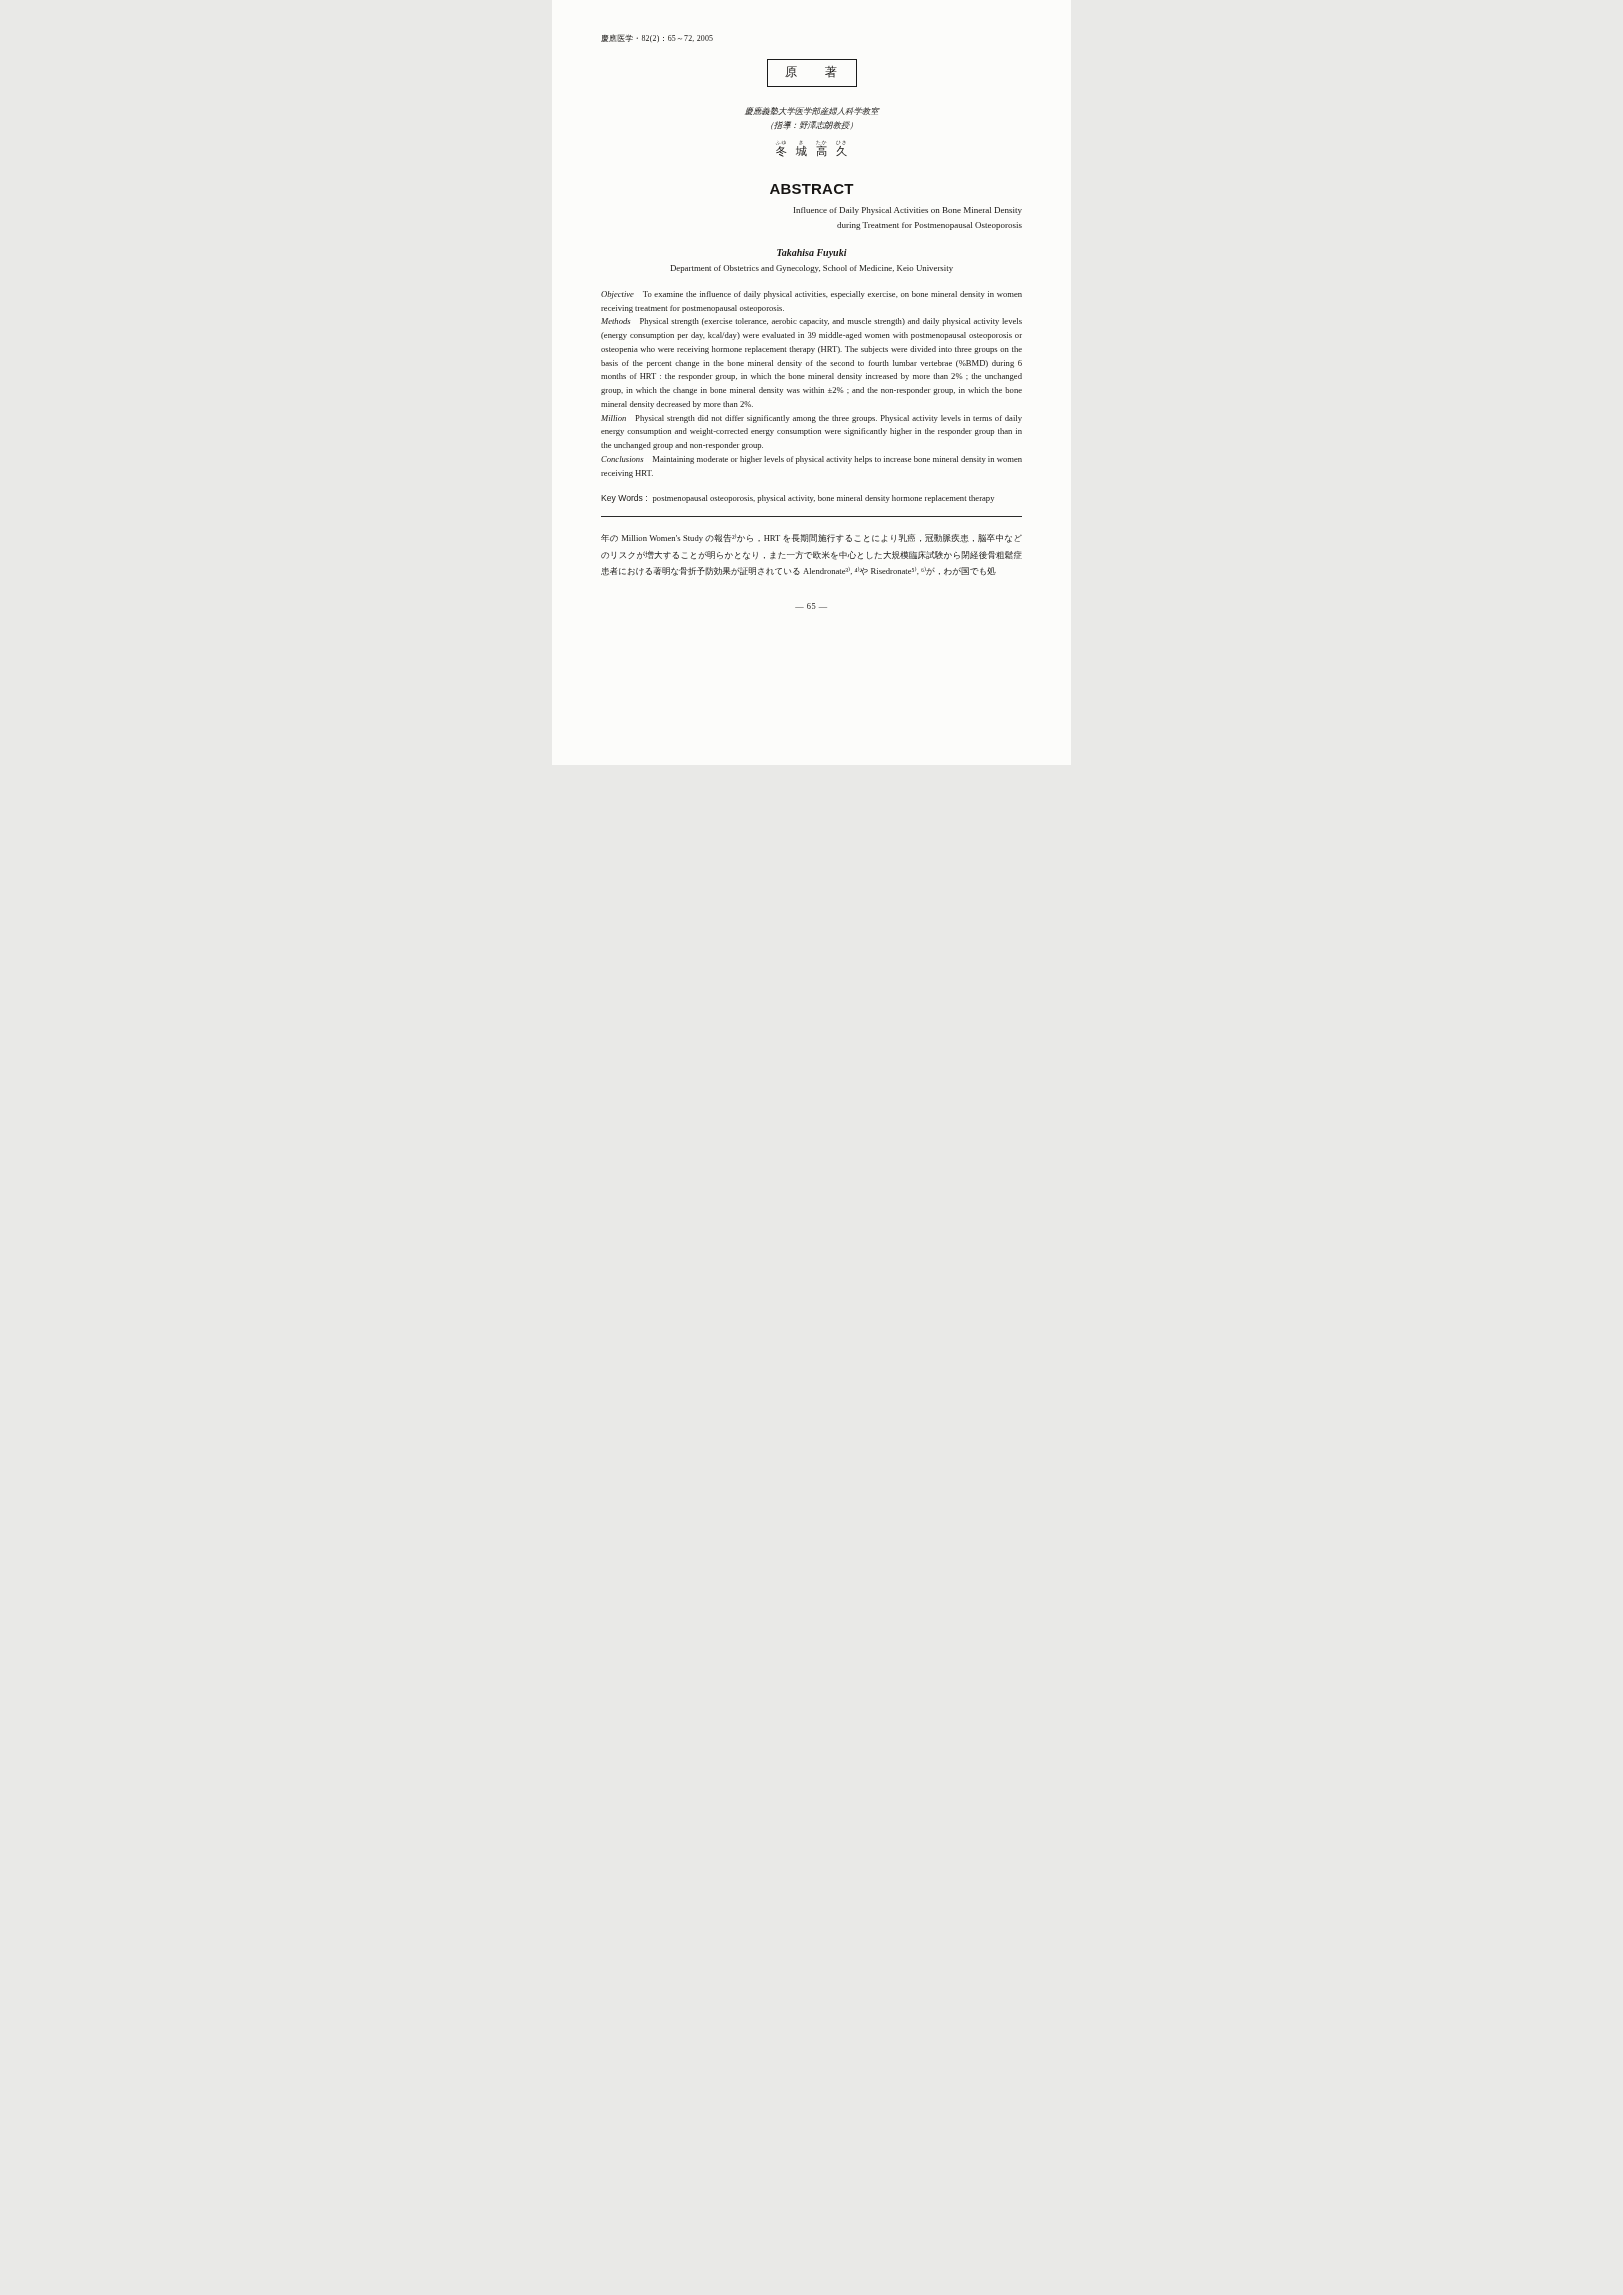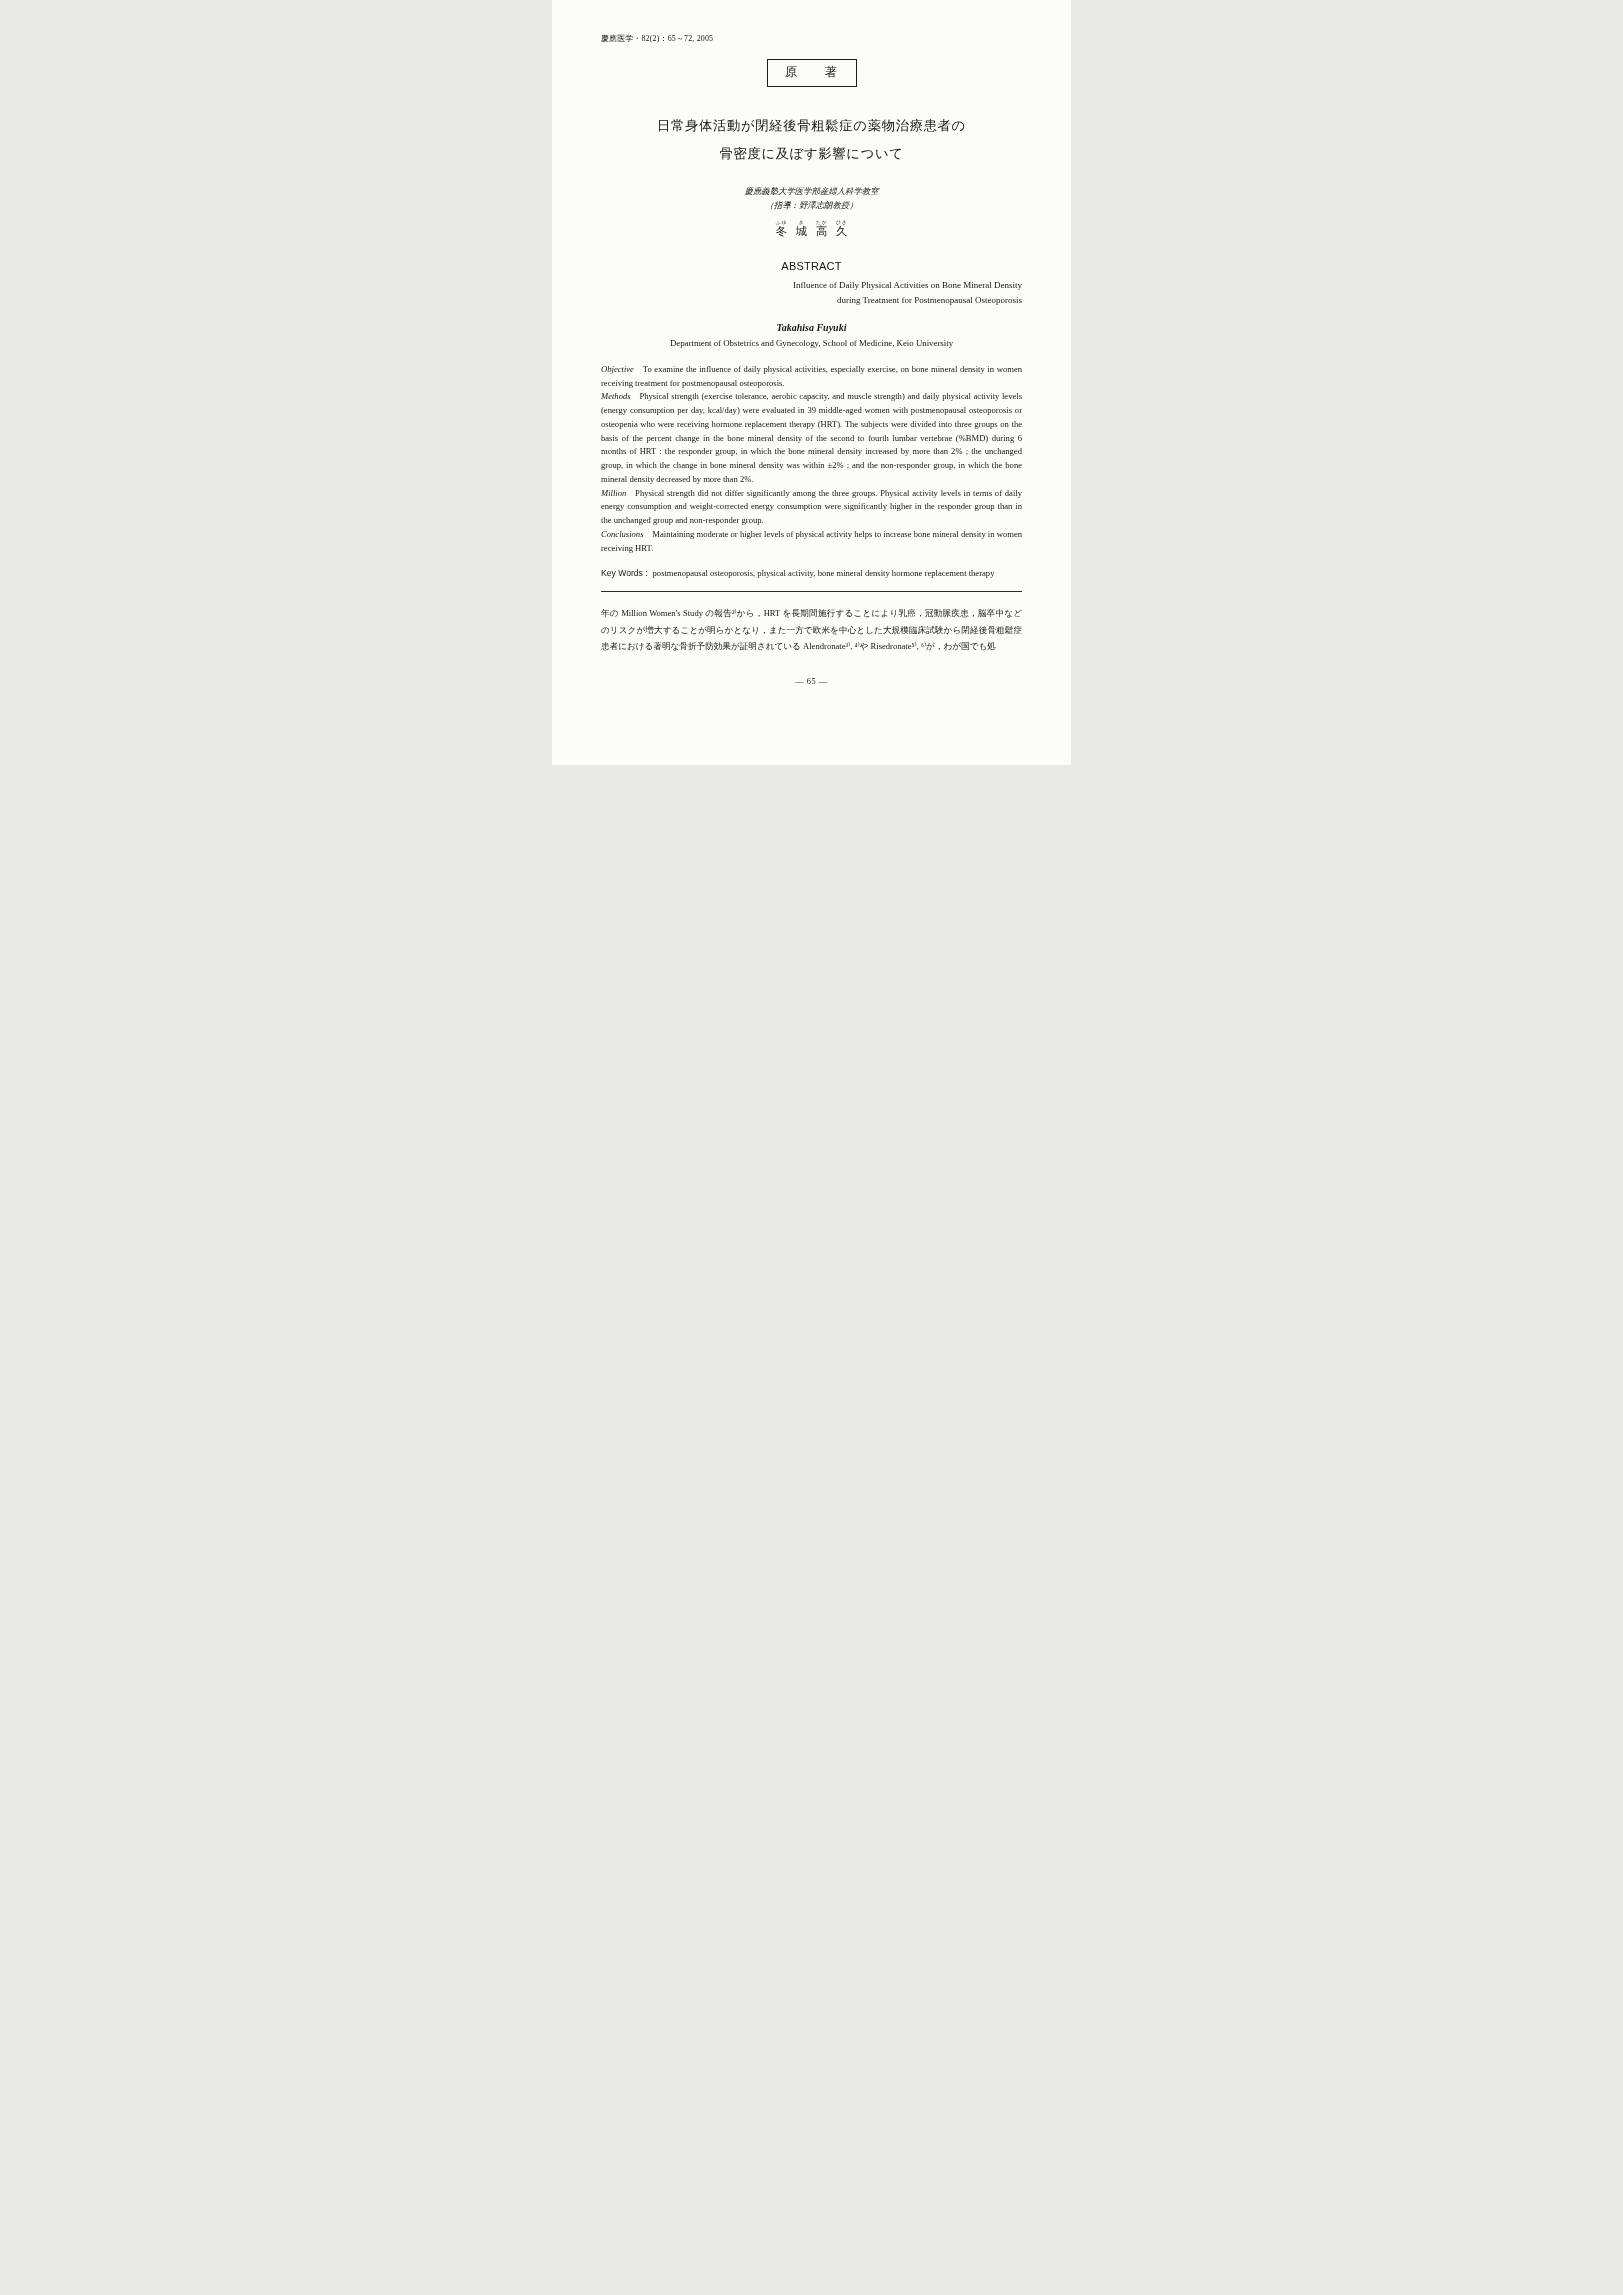--- a/index.html
+++ b/index.html
@@ -52,22 +52,22 @@
     margin-top: 7.9px;
     font-size: 11.3px;
   }
   .author-name ruby { margin: 0 4.4px; }
   .author-name rt { font-size: 4.9px; letter-spacing: 0.5px; }
 
   .abstract-heading {
     text-align: center;
     margin-top: 20.6px;
     font-family: "Liberation Sans", "DejaVu Sans", sans-serif;
-    font-weight: normal;
-    font-size: 11px;
+    font-weight: bold;
+    font-size: 15px;
     letter-spacing: 0.2px;
   }
 
   .eng-title {
     text-align: right;
     margin-top: 6.4px;
     font-size: 9px;
     line-height: 1.65;
   }
 
@@ -137,24 +137,20 @@
 <body>
 
 <div class="page">
 
   <div class="journal-header">慶應医学・82(2)：65～72, 2005</div>
 
   <div class="article-type-box">
     <span>原　　著</span>
   </div>
 
-  <div class="main-title">
-    <div>日常身体活動が閉経後骨粗鬆症の薬物治療患者の</div>
-    <div>骨密度に及ぼす影響について</div>
-  </div>
 
   <div class="affiliation-block">
     <div>慶應義塾大学医学部産婦人科学教室</div>
     <div>（指導：野澤志朗教授）</div>
   </div>
 
   <span class="author-name">
     <ruby><span>冬</span><rt>ふゆ</rt></ruby><ruby><span>城</span><rt>き</rt></ruby><ruby><span>高</span><rt>たか</rt></ruby><ruby><span>久</span><rt>ひさ</rt></ruby>
   </span>
 

